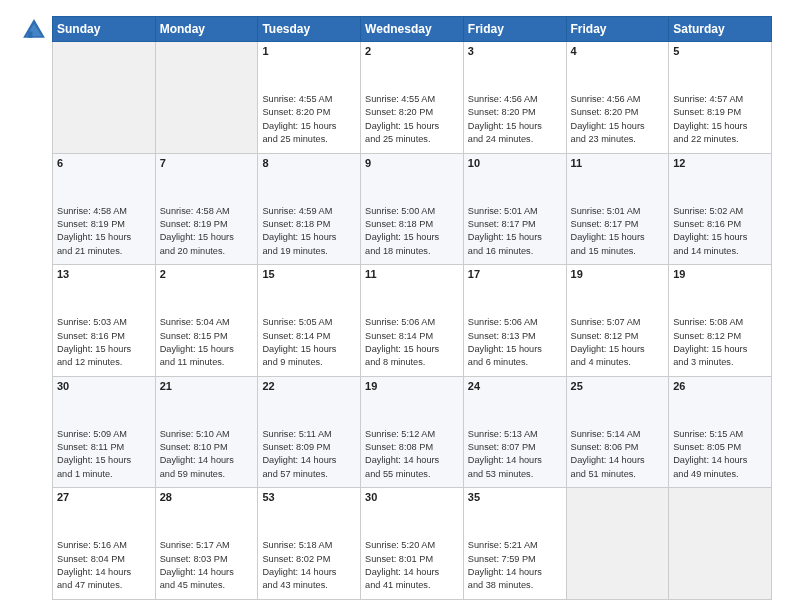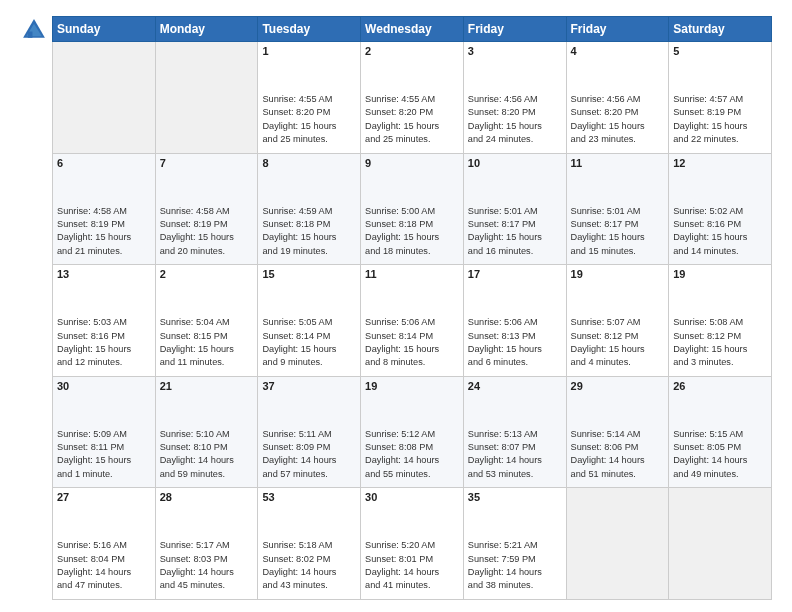--- a/index.html
+++ b/index.html
@@ -220,33 +220,33 @@
         <tr>
           <td>
             <span class="day-num">30</span>
             <div class="day-info">Sunrise: 5:09 AM<br>Sunset: 8:11 PM<br>Daylight: 15 hours<br>and 1 minute.</div>
           </td>
           <td>
             <span class="day-num">21</span>
             <div class="day-info">Sunrise: 5:10 AM<br>Sunset: 8:10 PM<br>Daylight: 14 hours<br>and 59 minutes.</div>
           </td>
           <td>
-            <span class="day-num">37</span>
+            <span class="day-num">22</span>
             <div class="day-info">Sunrise: 5:11 AM<br>Sunset: 8:09 PM<br>Daylight: 14 hours<br>and 57 minutes.</div>
           </td>
           <td>
             <span class="day-num">19</span>
             <div class="day-info">Sunrise: 5:12 AM<br>Sunset: 8:08 PM<br>Daylight: 14 hours<br>and 55 minutes.</div>
           </td>
           <td>
             <span class="day-num">24</span>
             <div class="day-info">Sunrise: 5:13 AM<br>Sunset: 8:07 PM<br>Daylight: 14 hours<br>and 53 minutes.</div>
           </td>
           <td>
-            <span class="day-num">29</span>
+            <span class="day-num">25</span>
             <div class="day-info">Sunrise: 5:14 AM<br>Sunset: 8:06 PM<br>Daylight: 14 hours<br>and 51 minutes.</div>
           </td>
           <td>
             <span class="day-num">26</span>
             <div class="day-info">Sunrise: 5:15 AM<br>Sunset: 8:05 PM<br>Daylight: 14 hours<br>and 49 minutes.</div>
           </td>
         </tr>
         <tr>
           <td>
             <span class="day-num">27</span>

